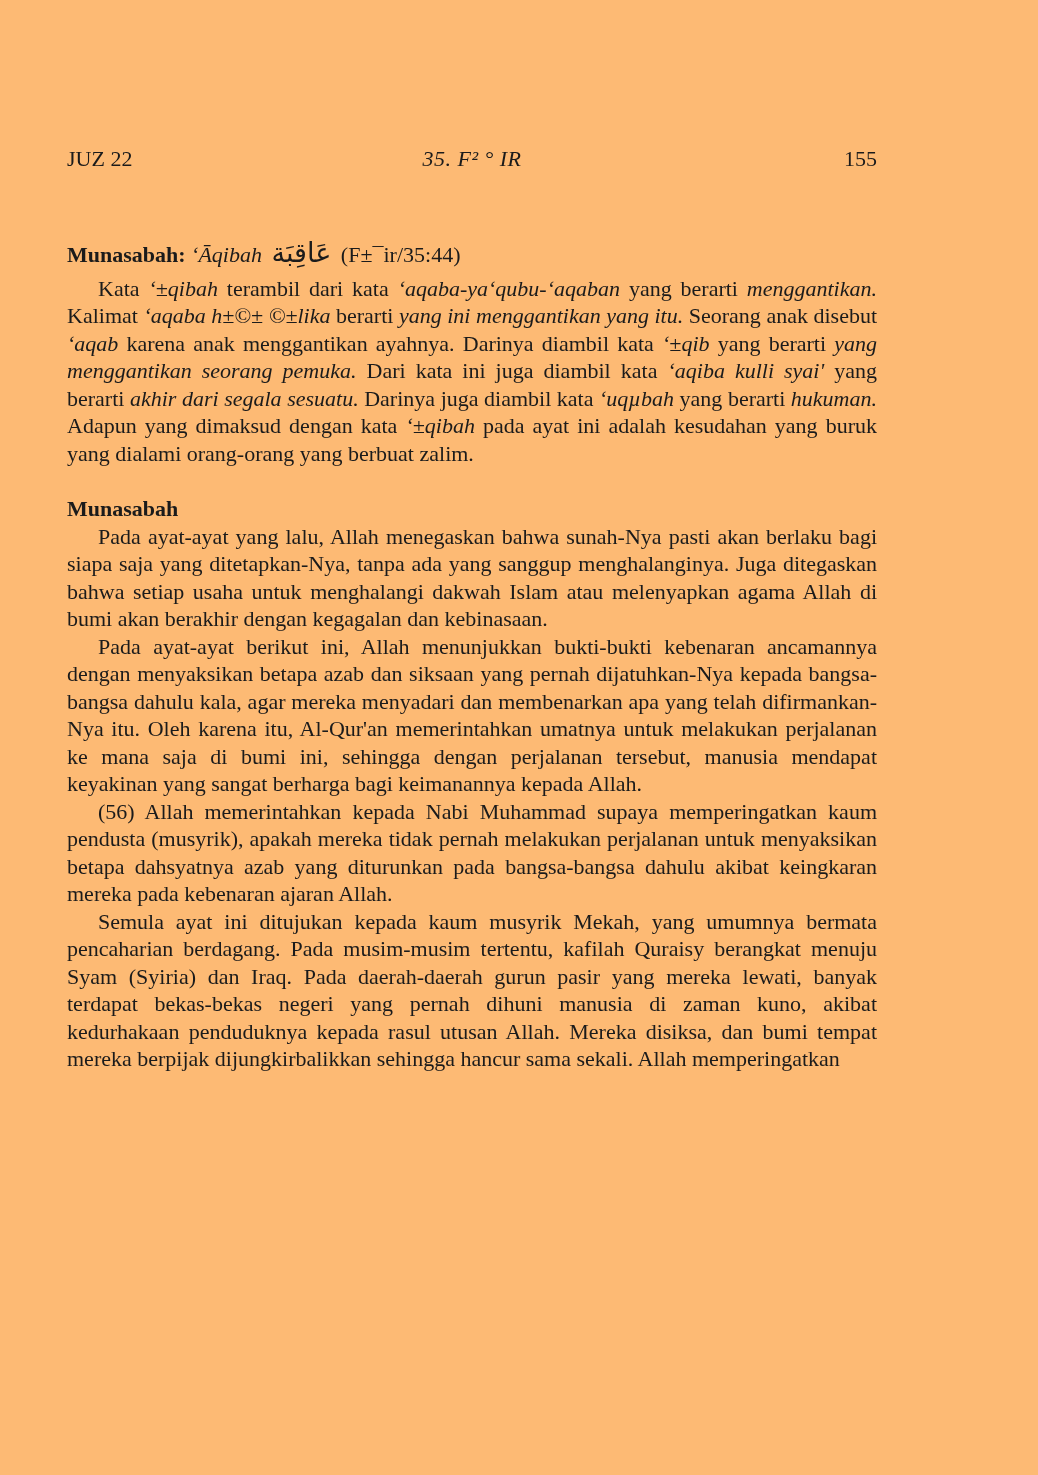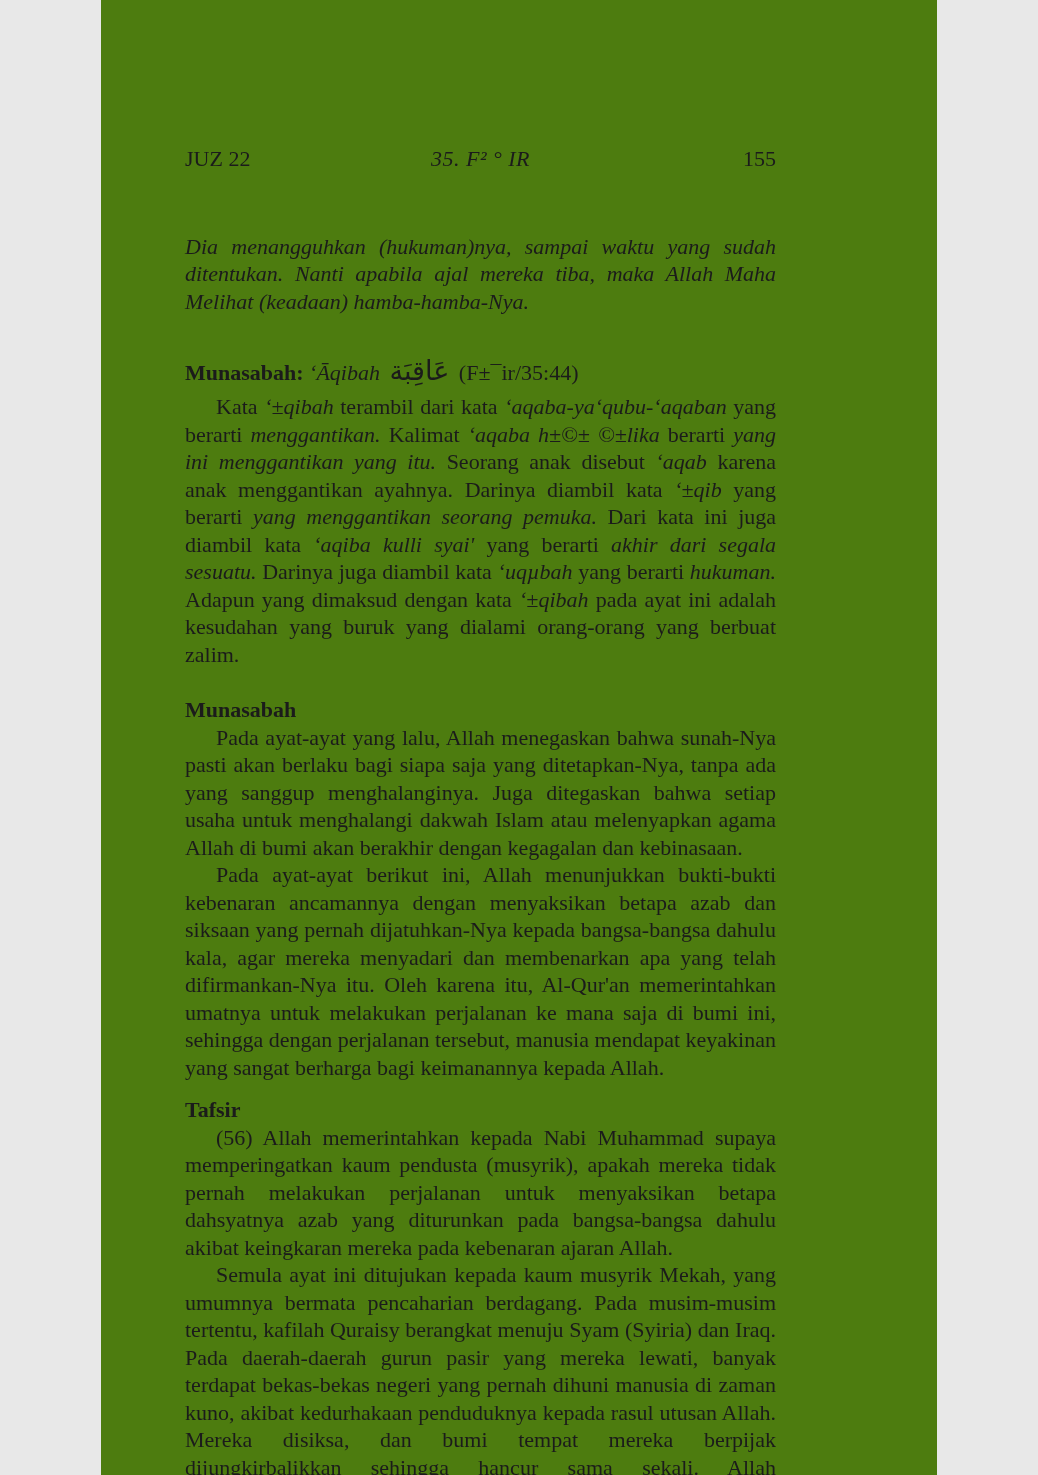--- a/index.html
+++ b/index.html
@@ -2,26 +2,26 @@
 <html><head>
 <meta charset="utf-8">
 <style>
   html, body {
     margin: 0;
     padding: 0;
     background: #e8e8e8;
   }
   .page {
     position: relative;
-    width: 836px;
+    width: 1038px;
     height: 1475px;
     margin: 0 auto;
-    background: #4d7c0f;
+    background: #fdba74;
     box-sizing: border-box;
-    padding: 145px 161px 0 84px;
+    padding: 145px 161px 0 67px;
     color: #1b1b1b;
     font-family: "Liberation Serif", "DejaVu Serif", serif;
     font-size: 22px;
     line-height: 27.5px;
   }
   .running-header {
     display: flex;
     align-items: baseline;
     margin-bottom: 60px;
   }
@@ -69,32 +69,30 @@
 <body>
 
 <div class="page">
 
   <div class="running-header">
     <span class="hleft">JUZ 22</span>
     <span class="hmid">35. F² ° IR</span>
     <span class="hright">155</span>
   </div>
 
-  <p class="translation">Dia menangguhkan (hukuman)nya, sampai waktu yang sudah ditentukan. Nanti apabila ajal mereka tiba, maka Allah Maha Melihat (keadaan) hamba-hamba-Nya.</p>
 
   <p class="kosakata-line">
     <span class="k-label">Munasabah:</span>
     <span class="k-term">‘Āqibah</span>
     <span class="k-arabic">عَاقِبَة</span>
     <span class="k-ref">(F±¯ir/35:44)</span>
   </p>
 
   <p class="body-para indent">Kata <i>‘±qibah</i> terambil dari kata <i>‘aqaba-ya‘qubu-‘aqaban</i> yang berarti <i>menggantikan.</i> Kalimat <i>‘aqaba h±©± ©±lika</i> berarti <i>yang ini menggantikan yang itu.</i> Seorang anak disebut <i>‘aqab</i> karena anak menggantikan ayahnya. Darinya diambil kata <i>‘±qib</i> yang berarti <i>yang menggantikan seorang pemuka.</i> Dari kata ini juga diambil kata <i>‘aqiba kulli syai'</i> yang berarti <i>akhir dari segala sesuatu.</i> Darinya juga diambil kata <i>‘uqµbah</i> yang berarti <i>hukuman.</i> Adapun yang dimaksud dengan kata <i>‘±qibah</i> pada ayat ini adalah kesudahan yang buruk yang dialami orang-orang yang berbuat zalim.</p>
 
   <h2 class="section-heading first-gap">Munasabah</h2>
   <p class="body-para indent">Pada ayat-ayat yang lalu, Allah menegaskan bahwa sunah-Nya pasti akan berlaku bagi siapa saja yang ditetapkan-Nya, tanpa ada yang sanggup menghalanginya. Juga ditegaskan bahwa setiap usaha untuk menghalangi dakwah Islam atau melenyapkan agama Allah di bumi akan berakhir dengan kegagalan dan kebinasaan.</p>
   <p class="body-para indent">Pada ayat-ayat berikut ini, Allah menunjukkan bukti-bukti kebenaran ancamannya dengan menyaksikan betapa azab dan siksaan yang pernah dijatuhkan-Nya kepada bangsa-bangsa dahulu kala, agar mereka menyadari dan membenarkan apa yang telah difirmankan-Nya itu. Oleh karena itu, Al-Qur'an memerintahkan umatnya untuk melakukan perjalanan ke mana saja di bumi ini, sehingga dengan perjalanan tersebut, manusia mendapat keyakinan yang sangat berharga bagi keimanannya kepada Allah.</p>
 
-  <h2 class="section-heading">Tafsir</h2>
   <p class="body-para indent">(56) Allah memerintahkan kepada Nabi Muhammad supaya memperingatkan kaum pendusta (musyrik), apakah mereka tidak pernah melakukan perjalanan untuk menyaksikan betapa dahsyatnya azab yang diturunkan pada bangsa-bangsa dahulu akibat keingkaran mereka pada kebenaran ajaran Allah.</p>
   <p class="body-para indent">Semula ayat ini ditujukan kepada kaum musyrik Mekah, yang umumnya bermata pencaharian berdagang. Pada musim-musim tertentu, kafilah Quraisy berangkat menuju Syam (Syiria) dan Iraq. Pada daerah-daerah gurun pasir yang mereka lewati, banyak terdapat bekas-bekas negeri yang pernah dihuni manusia di zaman kuno, akibat kedurhakaan penduduknya kepada rasul utusan Allah. Mereka disiksa, dan bumi tempat mereka berpijak dijungkirbalikkan sehingga hancur sama sekali. Allah memperingatkan</p>
 
 </div>
 
 </body></html>

